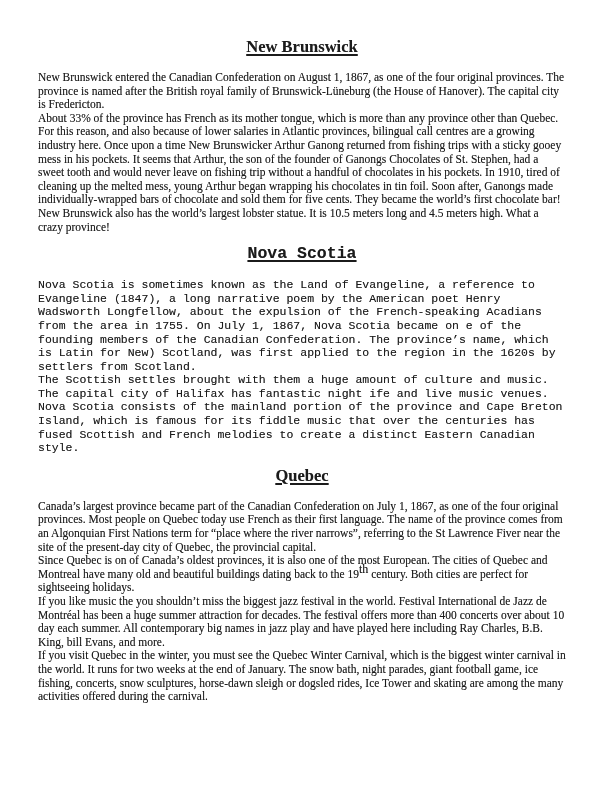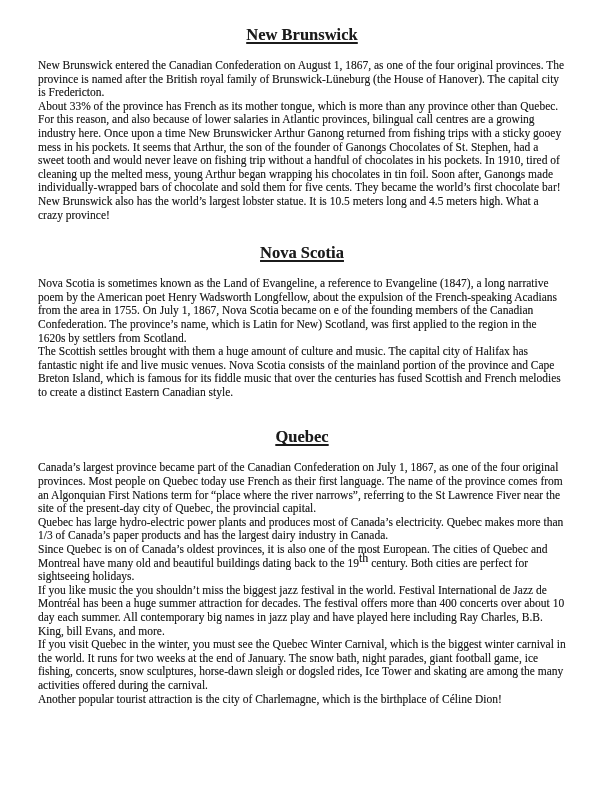--- a/index.html
+++ b/index.html
@@ -6,31 +6,31 @@
     margin: 0;
     padding: 0;
     background: #ffffff;
   }
   .page {
     position: relative;
     width: 600px;
     height: 800px;
     box-sizing: border-box;
     background: #ffffff;
-    padding: 25px 34px 0 38px;
+    padding: 37px 34px 0 38px;
     font-family: "Liberation Serif", serif;
     font-size: 11.5px;
     line-height: 13.6px;
     color: #1b1b1b;
     text-shadow: 0 0 0.6px rgba(27,27,27,0.45);
     overflow: hidden;
   }
   .doc-section { margin: 0; }
-  .doc-section.sec-ns { margin-top: 21px; }
-  .doc-section.sec-qc { margin-top: 28px; }
+  .doc-section.sec-ns { margin-top: 10px; font-family: Liberation Mono, monospace; }
+  .doc-section.sec-qc { margin-top: 11px; }
   .section-title {
     text-align: center;
     font-size: 16.5px;
     line-height: 19px;
     font-weight: bold;
     text-decoration: underline;
     text-decoration-thickness: 1.5px;
     text-underline-offset: 2px;
     margin: 0 0 15px 0;
   }
@@ -57,20 +57,18 @@
 
   <section class="doc-section sec-ns">
     <h1 class="section-title">Nova Scotia</h1>
     <p class="doc-paragraph">Nova Scotia is sometimes known as the Land of Evangeline, a reference to Evangeline (1847), a long narrative poem by the American poet Henry Wadsworth Longfellow, about the expulsion of the French-speaking Acadians from the area in 1755. On July 1, 1867, Nova Scotia became on e of the founding members of the Canadian Confederation. The province’s name, which is Latin for New) Scotland, was first applied to the region in the 1620s by settlers from Scotland.</p>
     <p class="doc-paragraph">The Scottish settles brought with them a huge amount of culture and music. The capital city of Halifax has fantastic night ife and live music venues. Nova Scotia consists of the mainland portion of the province and Cape Breton Island, which is famous for its fiddle music that over the centuries has fused Scottish and French melodies to create a distinct Eastern Canadian style.</p>
   </section>
 
   <section class="doc-section sec-qc">
     <h1 class="section-title">Quebec</h1>
     <p class="doc-paragraph">Canada’s largest province became part of the Canadian Confederation on July 1, 1867, as one of the four original provinces. Most people on Quebec today use French as their first language. The name of the province comes from an Algonquian First Nations term for “place where the river narrows”, referring to the St Lawrence Fiver near the site of the present-day city of Quebec, the provincial capital.</p>
-    <p class="doc-paragraph">Quebec has large hydro-electric power plants and produces most of Canada’s electricity. Quebec makes more than 1/3 of Canada’s paper products and has the largest dairy industry in Canada.</p>
     <p class="doc-paragraph"><span>Since Quebec is on of Canada’s oldest provinces, it is also one of the most European. The cities of Quebec and Montreal have many old and beautiful buildings dating back to the 19</span><sup class="ordinal">th</sup><span> century. Both cities are perfect for sightseeing holidays.</span></p>
     <p class="doc-paragraph">If you like music the you shouldn’t miss the biggest jazz festival in the world. Festival International de Jazz de Montréal has been a huge summer attraction for decades. The festival offers more than 400 concerts over about 10 day each summer. All contemporary big names in jazz play and have played here including Ray Charles, B.B. King, bill Evans, and more.</p>
     <p class="doc-paragraph">If you visit Quebec in the winter, you must see the Quebec Winter Carnival, which is the biggest winter carnival in the world. It runs for two weeks at the end of January. The snow bath, night parades, giant football game, ice fishing, concerts, snow sculptures, horse-dawn sleigh or dogsled rides, Ice Tower and skating are among the many activities offered during the carnival.</p>
-    <p class="doc-paragraph">Another popular tourist attraction is the city of Charlemagne, which is the birthplace of Céline Dion!</p>
   </section>
 
 </div>
 
 </body></html>

